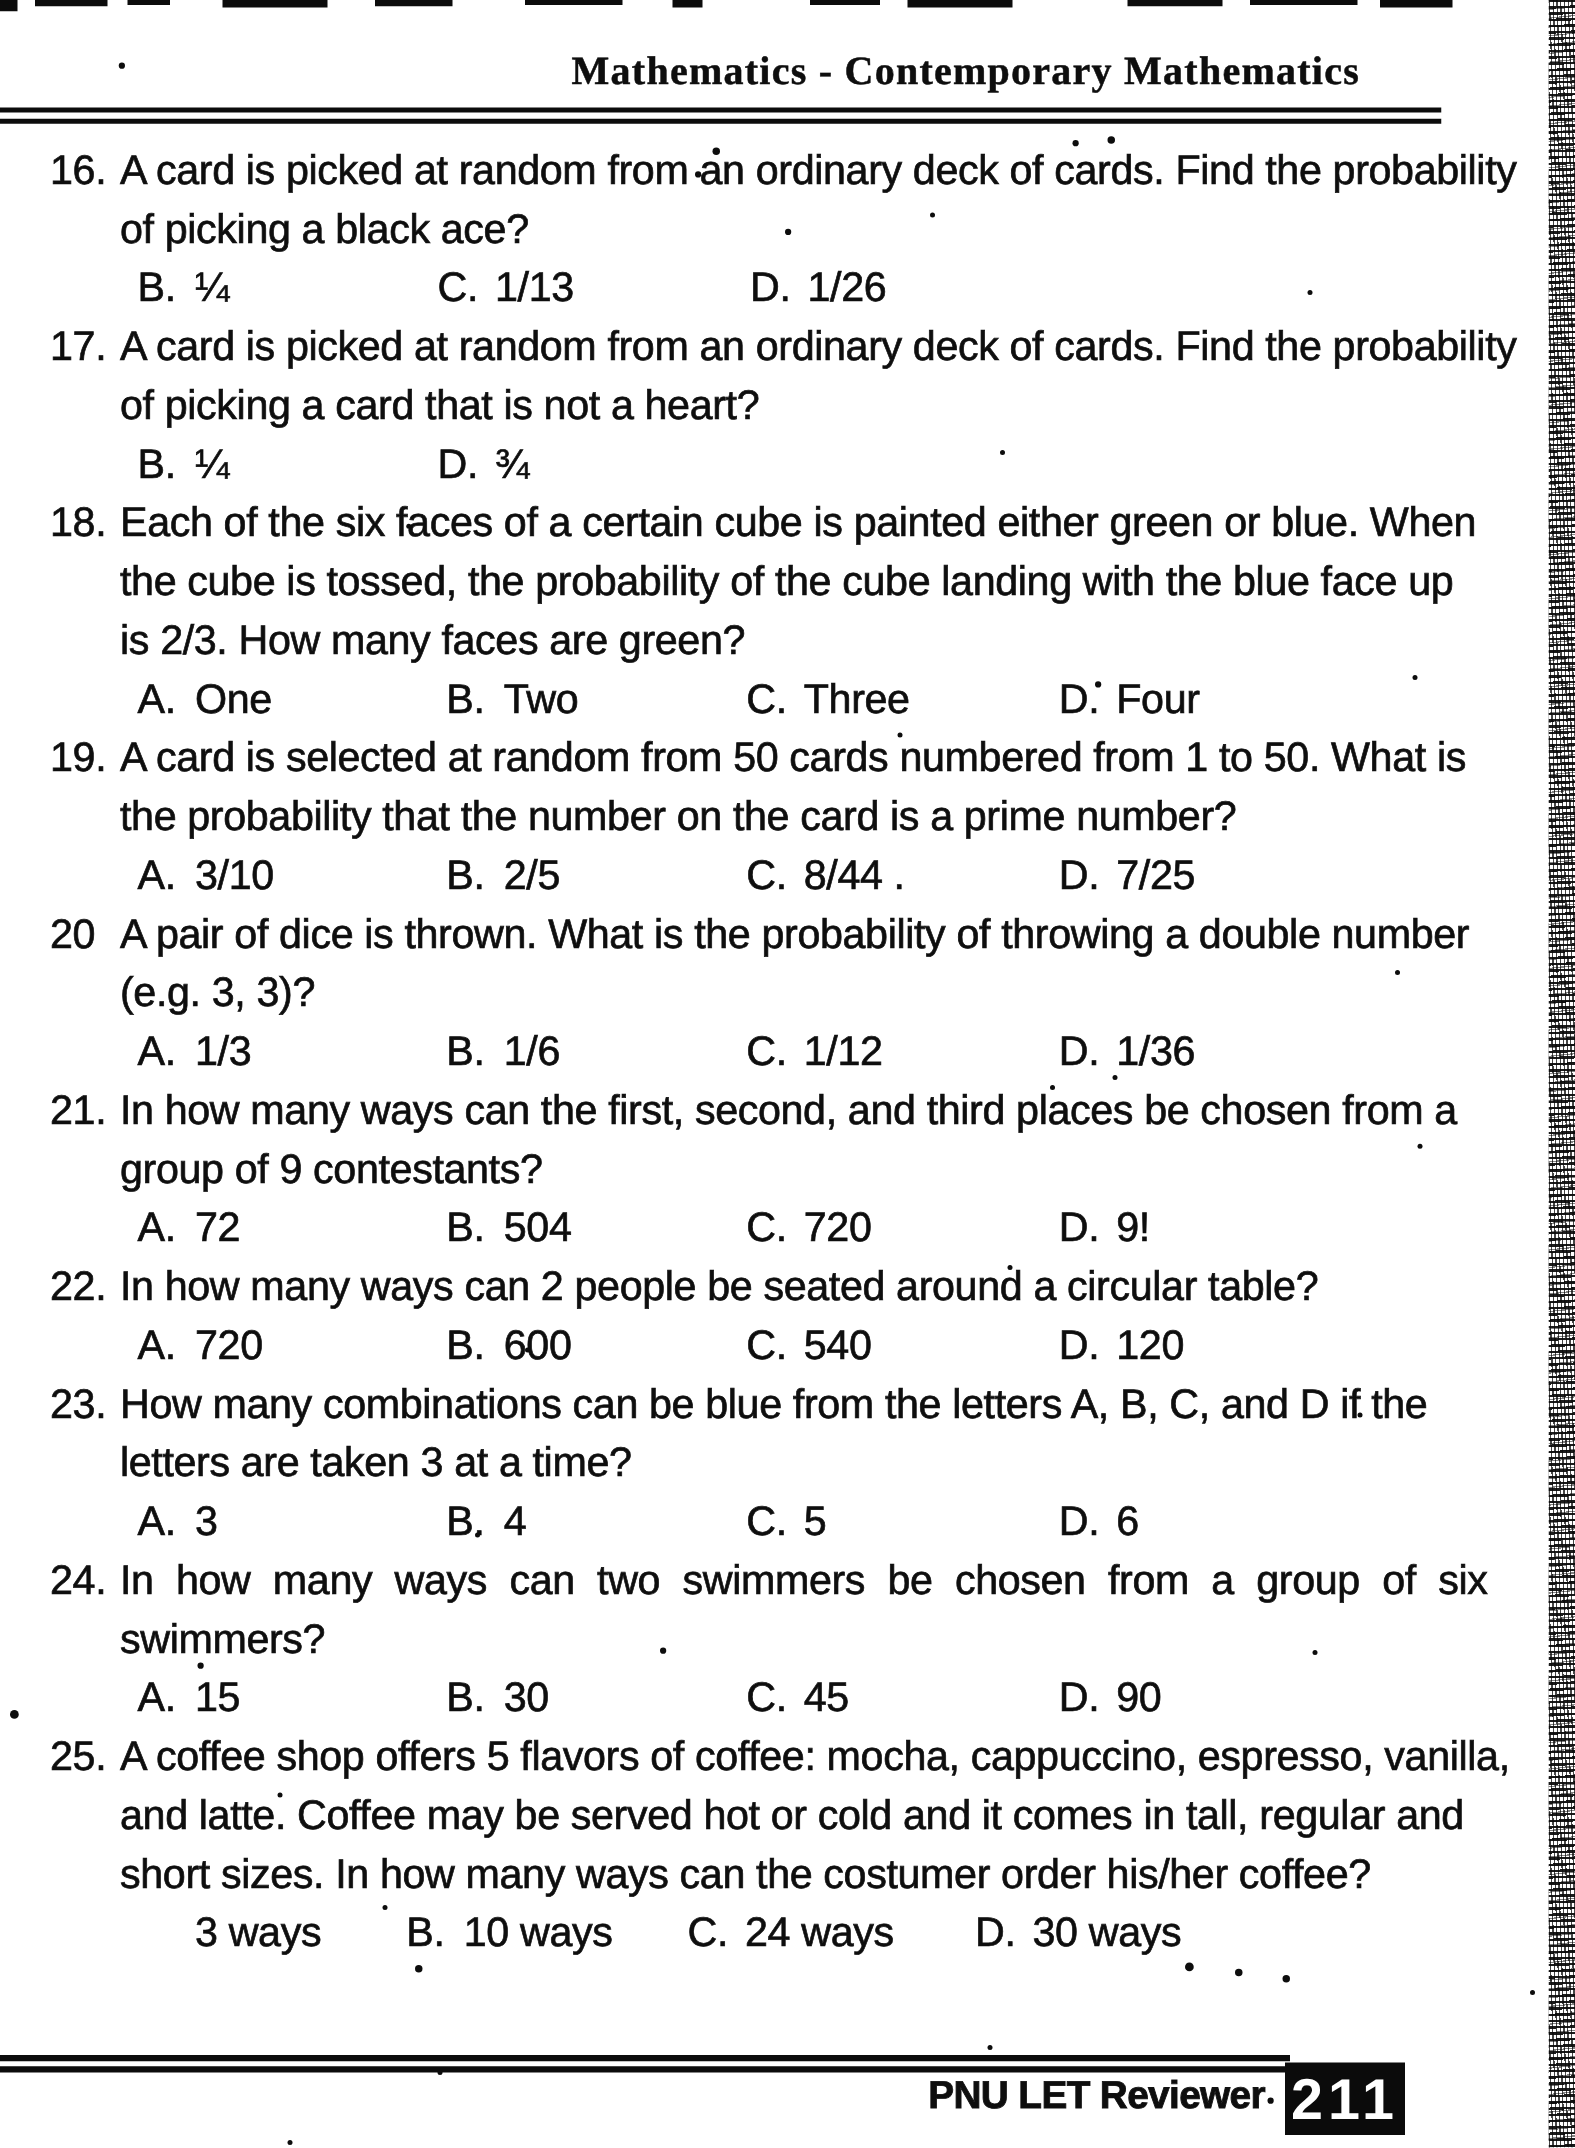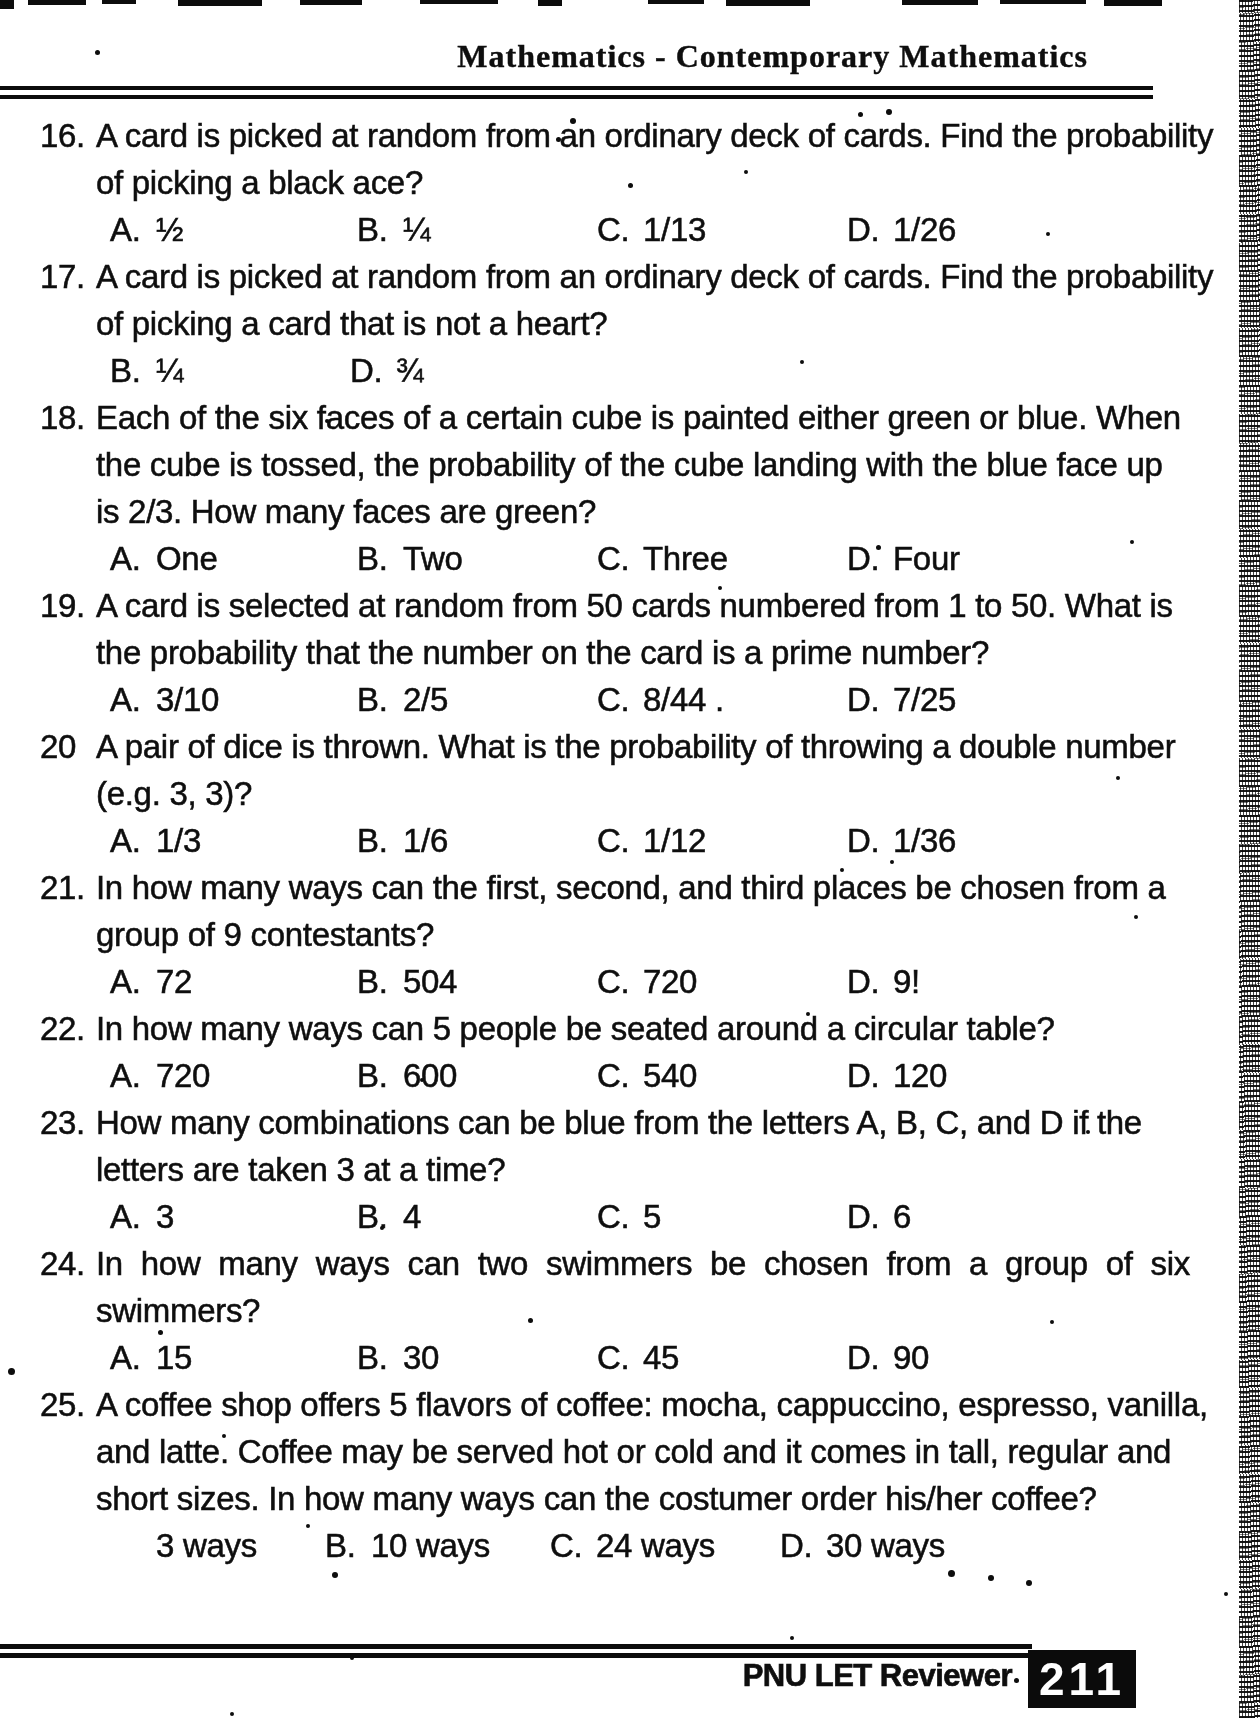--- a/index.html
+++ b/index.html
@@ -41,21 +41,21 @@
   .options-row.tight .oc.c2{width:230px;}
   .olabel{display:inline-block;min-width:46px;}
 
   
   .footer-label{
     position:absolute;top:1658px;left:0;width:1012px;text-align:right;
     font-size:31px;font-weight:bold;letter-spacing:-0.5px;white-space:nowrap;
     -webkit-text-stroke:.7px #111;
   }
   .page-badge{
-    position:absolute;left:1028px;top:1650px;width:108px;height:58px;
+    position:absolute;left:1028px;top:1650px;width:96px;height:58px;
     background:#0b0b0b;color:#ffffff;font-size:46px;font-weight:bold;
     display:flex;align-items:center;justify-content:center;letter-spacing:4px;
     -webkit-text-stroke:0;
   }
 
   
   .right-noise{
     position:absolute;top:0;right:0;width:21px;height:1718px;
     background:
       repeating-linear-gradient(178deg, rgba(8,8,8,.92) 0 2px, rgba(0,0,0,0) 2px 5px),
@@ -85,21 +85,20 @@
 
   <div class="header-title">Mathematics - Contemporary Mathematics</div>
   <div class="rule top"></div>
 
   <div class="content" id="questions">
       <div class="question">
         <span class="qnum">16.</span>
         <div class="tline">A card is picked at random from an ordinary deck of cards. Find the probability</div>
         <div class="tline">of picking a black ace?</div>
         <div class="options-row">
-          <span class="oc c0"><span class="olabel">A.</span><span class="ovalue">½</span></span>
           <span class="oc c1"><span class="olabel">B.</span><span class="ovalue">¼</span></span>
           <span class="oc c2"><span class="olabel">C.</span><span class="ovalue">1/13</span></span>
           <span class="oc c3"><span class="olabel">D.</span><span class="ovalue">1/26</span></span>
         </div>
       </div>
       <div class="question">
         <span class="qnum">17.</span>
         <div class="tline">A card is picked at random from an ordinary deck of cards. Find the probability</div>
         <div class="tline">of picking a card that is not a heart?</div>
         <div class="options-row">
@@ -147,21 +146,21 @@
         <div class="tline">group of 9 contestants?</div>
         <div class="options-row">
           <span class="oc c0"><span class="olabel">A.</span><span class="ovalue">72</span></span>
           <span class="oc c1"><span class="olabel">B.</span><span class="ovalue">504</span></span>
           <span class="oc c2"><span class="olabel">C.</span><span class="ovalue">720</span></span>
           <span class="oc c3"><span class="olabel">D.</span><span class="ovalue">9!</span></span>
         </div>
       </div>
       <div class="question">
         <span class="qnum">22.</span>
-        <div class="tline">In how many ways can 5 people be seated around a circular table?</div>
+        <div class="tline">In how many ways can 2 people be seated around a circular table?</div>
         <div class="options-row">
           <span class="oc c0"><span class="olabel">A.</span><span class="ovalue">720</span></span>
           <span class="oc c1"><span class="olabel">B.</span><span class="ovalue">600</span></span>
           <span class="oc c2"><span class="olabel">C.</span><span class="ovalue">540</span></span>
           <span class="oc c3"><span class="olabel">D.</span><span class="ovalue">120</span></span>
         </div>
       </div>
       <div class="question">
         <span class="qnum">23.</span>
         <div class="tline">How many combinations can be blue from the letters A, B, C, and D if the</div>

